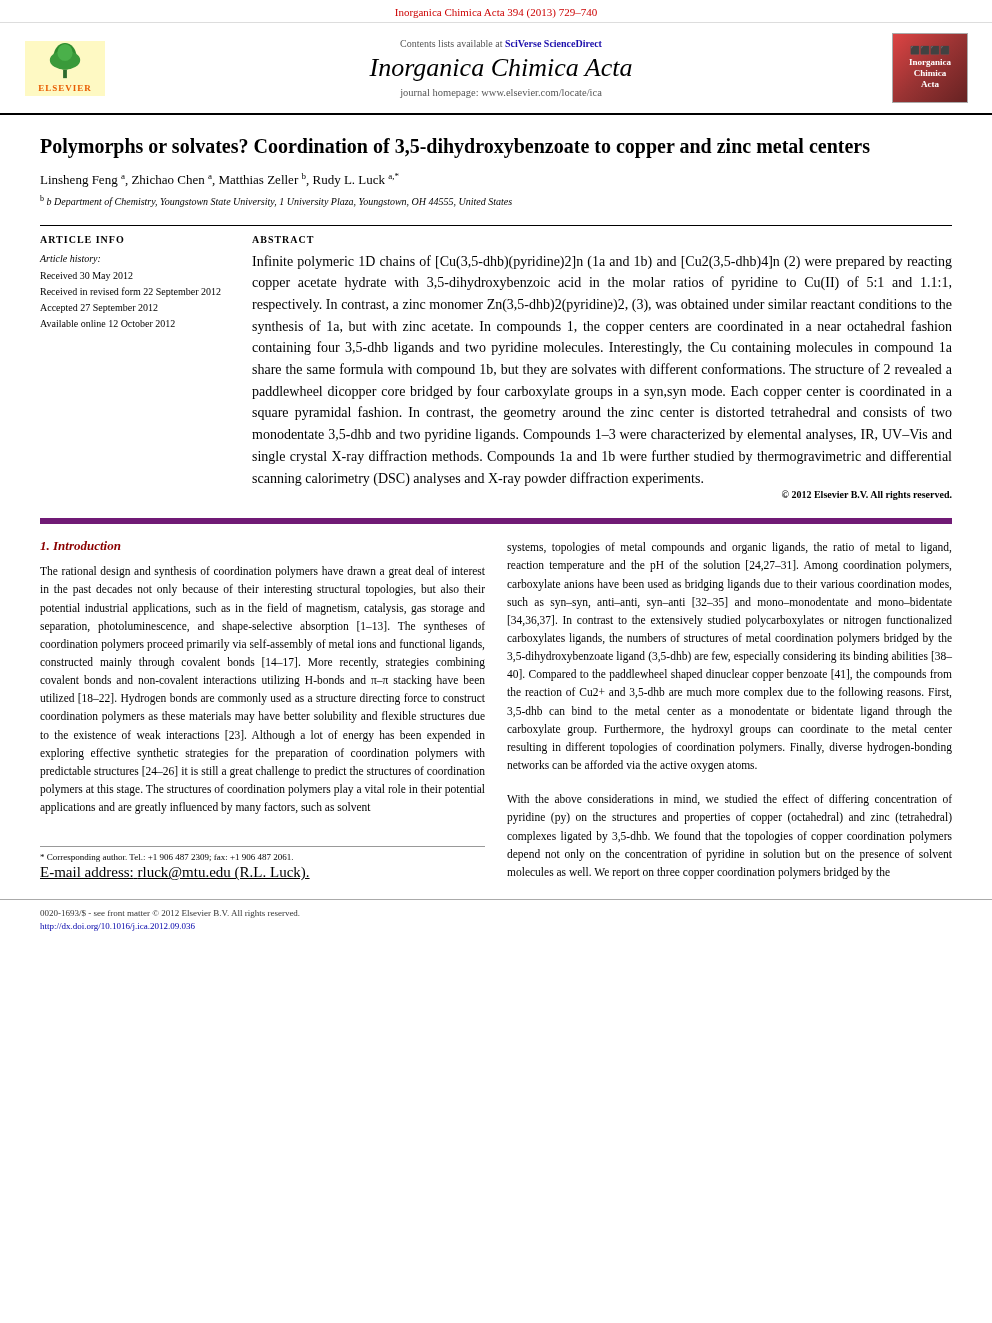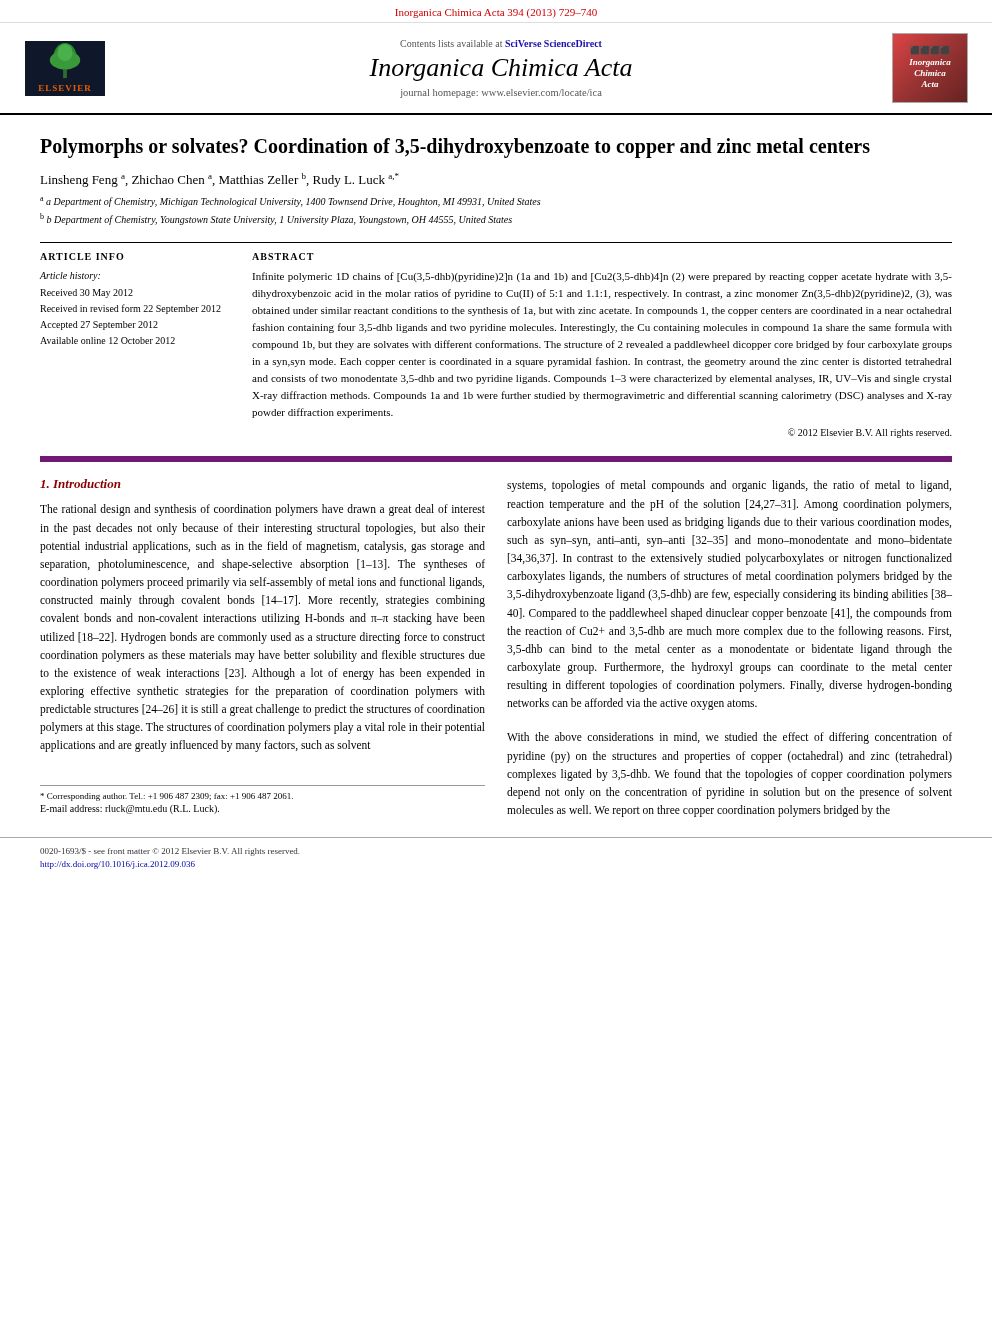--- a/index.html
+++ b/index.html
@@ -31,21 +31,21 @@
     }
     .banner-left {
       width: 90px;
       display: flex;
       flex-direction: column;
       align-items: center;
     }
     .elsevier-logo {
       width: 80px;
       height: 55px;
-      background: #0f172a;
+      background: #fef9c3;
       display: flex;
       flex-direction: column;
       align-items: center;
       justify-content: center;
     }
     .elsevier-tree {
       width: 42px;
       height: 38px;
     }
     .elsevier-text {
@@ -88,21 +88,20 @@
       align-items: center;
       justify-content: center;
       color: #fff;
       font-size: 8px;
       padding: 4px;
       text-align: center;
     }
     .ica-logo-box .ica-title {
       font-size: 9px;
       font-weight: bold;
-      font-style: italic;
       line-height: 1.2;
     }
 
     
     .main-content {
       padding: 18px 40px 18px 40px;
     }
 
     
     .article-title {
@@ -179,31 +178,31 @@
     .keywords-section .kw-label {
       font-style: italic;
       font-size: 10px;
     }
     .keywords-section .kw-list {
       font-size: 10px;
       line-height: 1.5;
     }
 
     .abstract-text {
-      font-size: 11px;
+      font-size: 14px;
       line-height: 1.55;
       text-align: justify;
       color: #000;
     }
 
     .copyright-line {
       font-size: 10px;
       text-align: right;
-      margin-top: 6px;
-      color: #000;
+      color: #000;
+      font-weight: bold;
     }
 
     
     .body-cols {
       display: flex;
       gap: 22px;
       border-top: 6px solid #701a75;
       padding-top: 14px;
     }
     .body-col {
@@ -290,21 +289,20 @@
 
 <div class="main-content">
 
   <div class="article-title">Polymorphs or solvates? Coordination of 3,5-dihydroxybenzoate to copper and zinc metal centers</div>
 
   <div class="authors">
     Linsheng Feng <sup>a</sup>, Zhichao Chen <sup>a</sup>, Matthias Zeller <sup>b</sup>, Rudy L. Luck <sup>a,*</sup>
   </div>
 
   <div class="affiliations">
-    <div><sup>a</sup> <em>a Department of Chemistry, Michigan Technological University, 1400 Townsend Drive, Houghton, MI 49931, United States</em></div>
     <div><sup>b</sup> <em>b Department of Chemistry, Youngstown State University, 1 University Plaza, Youngstown, OH 44555, United States</em></div>
   </div>
 
   <div class="two-col">
 
     <div class="col-left">
       <div class="section-heading">ARTICLE INFO</div>
       <div class="article-info-block">
         <span class="info-label">Article history:</span>
         <div class="info-row">Received 30 May 2012</div>
@@ -327,21 +325,21 @@
     <div class="body-col">
       <div class="section-title">1. Introduction</div>
       <div class="body-text">
         <p>The rational design and synthesis of coordination polymers have drawn a great deal of interest in the past decades not only because of their interesting structural topologies, but also their potential industrial applications, such as in the field of magnetism, catalysis, gas storage and separation, photoluminescence, and shape-selective absorption [1–13]. The syntheses of coordination polymers proceed primarily via self-assembly of metal ions and functional ligands, constructed mainly through covalent bonds [14–17]. More recently, strategies combining covalent bonds and non-covalent interactions utilizing H-bonds and π–π stacking have been utilized [18–22]. Hydrogen bonds are commonly used as a structure directing force to construct coordination polymers as these materials may have better solubility and flexible structures due to the existence of weak interactions [23]. Although a lot of energy has been expended in exploring effective synthetic strategies for the preparation of coordination polymers with predictable structures [24–26] it is still a great challenge to predict the structures of coordination polymers at this stage. The structures of coordination polymers play a vital role in their potential applications and are greatly influenced by many factors, such as solvent</p>
       </div>
 
       <div style="margin-top: 30px; border-top: 1px solid #999; padding-top: 5px;">
         <div style="font-size:9px; margin-bottom:2px;">
           <span>* Corresponding author. Tel.: +1 906 487 2309; fax: +1 906 487 2061.</span>
         </div>
-        <div style="font-size:10px;">
+        <div style="font-size:15px;text-decoration:underline;">
           <span>E-mail address:</span>
           <span>rluck@mtu.edu (R.L. Luck).</span>
         </div>
       </div>
     </div>
 
     <div class="body-col">
       <div class="body-text">
         <p>systems, topologies of metal compounds and organic ligands, the ratio of metal to ligand, reaction temperature and the pH of the solution [24,27–31]. Among coordination polymers, carboxylate anions have been used as bridging ligands due to their various coordination modes, such as syn–syn, anti–anti, syn–anti [32–35] and mono–monodentate and mono–bidentate [34,36,37]. In contrast to the extensively studied polycarboxylates or nitrogen functionalized carboxylates ligands, the numbers of structures of metal coordination polymers bridged by the 3,5-dihydroxybenzoate ligand (3,5-dhb) are few, especially considering its binding abilities [38–40]. Compared to the paddlewheel shaped dinuclear copper benzoate [41], the compounds from the reaction of Cu2+ and 3,5-dhb are much more complex due to the following reasons. First, 3,5-dhb can bind to the metal center as a monodentate or bidentate ligand through the carboxylate group. Furthermore, the hydroxyl groups can coordinate to the metal center resulting in different topologies of coordination polymers. Finally, diverse hydrogen-bonding networks can be afforded via the active oxygen atoms.</p>
       </div>

